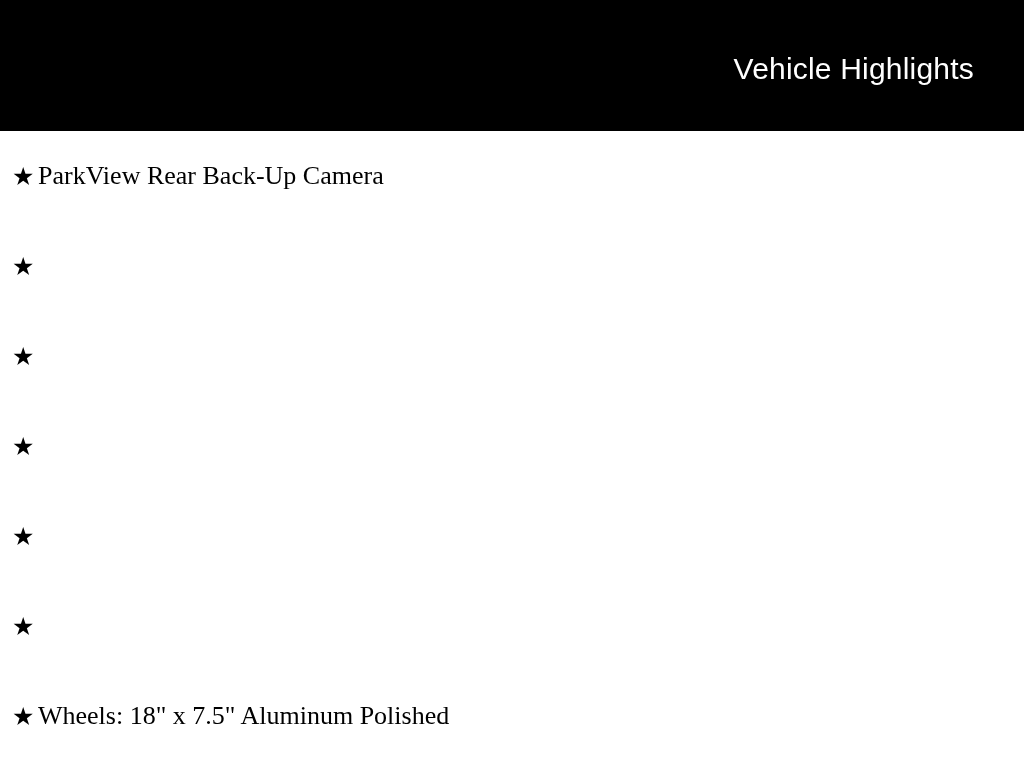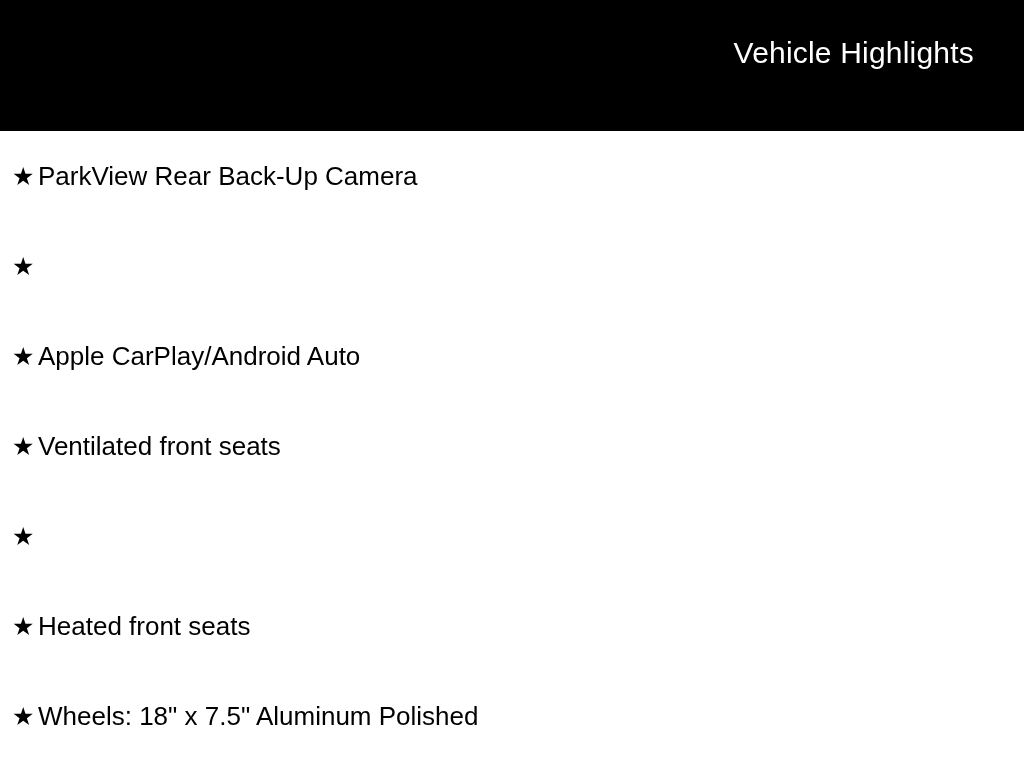--- a/index.html
+++ b/index.html
@@ -24,21 +24,21 @@
     top: 0;
     left: 0;
     width: 1024px;
     height: 131px;
     background: #000000;
     box-sizing: border-box;
   }
   .header-title {
     position: absolute;
     right: 50px;
-    top: 36px;
+    top: 52px;
     color: #ffffff;
     font-size: 30px;
     font-weight: 400;
     letter-spacing: 0.2px;
     white-space: nowrap;
   }
   .highlights-list {
     position: absolute;
     top: 131px;
     left: 0;
@@ -60,20 +60,21 @@
     font-size: 25px;
     line-height: 1;
     color: #000000;
     text-align: left;
   }
   .highlight-label {
     font-size: 26px;
     color: #000000;
     line-height: 1.1;
     white-space: nowrap;
+    font-family: Liberation Serif, serif;
   }
 </style>
 </head>
 <body>
 
 <div class="page">
 
   <div class="header-bar">
     <div class="header-title">Vehicle Highlights</div>
   </div>
@@ -81,32 +82,29 @@
   <ul class="highlights-list">
     <li class="highlight-item">
       <span class="star-icon">★</span>
       <span class="highlight-label">ParkView Rear Back-Up Camera</span>
     </li>
     <li class="highlight-item">
       <span class="star-icon">★</span>
     </li>
     <li class="highlight-item">
       <span class="star-icon">★</span>
-      <span class="highlight-label">Apple CarPlay/Android Auto</span>
-    </li>
-    <li class="highlight-item">
-      <span class="star-icon">★</span>
-      <span class="highlight-label">Ventilated front seats</span>
     </li>
     <li class="highlight-item">
       <span class="star-icon">★</span>
     </li>
     <li class="highlight-item">
       <span class="star-icon">★</span>
-      <span class="highlight-label">Heated front seats</span>
+    </li>
+    <li class="highlight-item">
+      <span class="star-icon">★</span>
     </li>
     <li class="highlight-item">
       <span class="star-icon">★</span>
       <span class="highlight-label">Wheels: 18" x 7.5" Aluminum Polished</span>
     </li>
   </ul>
 
 </div>
 
 </body></html>

